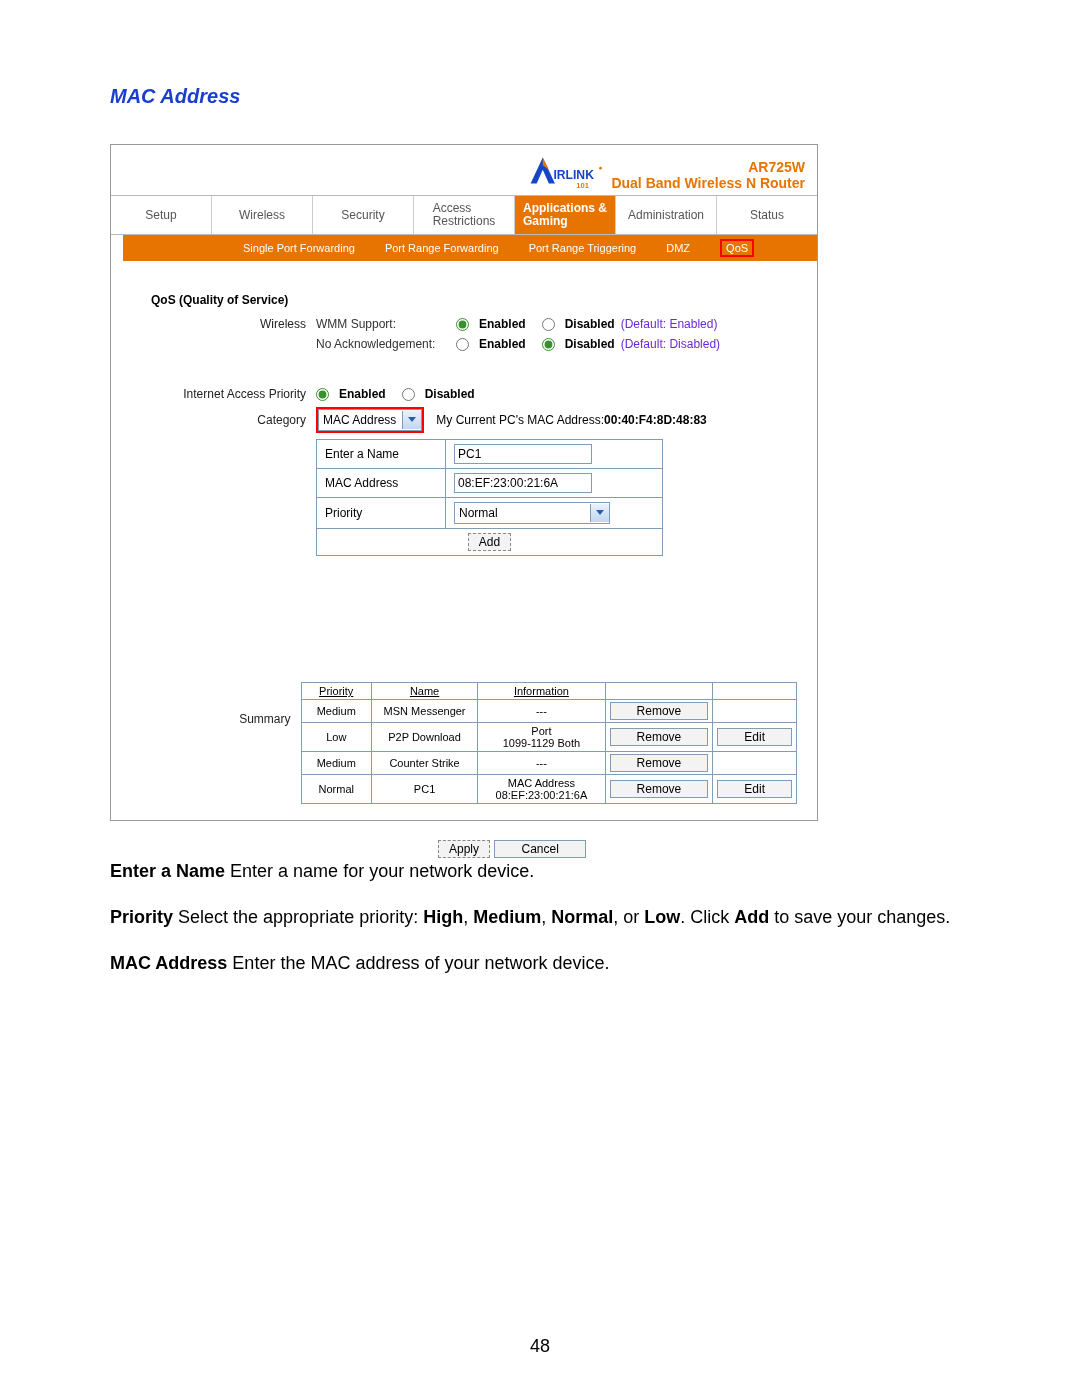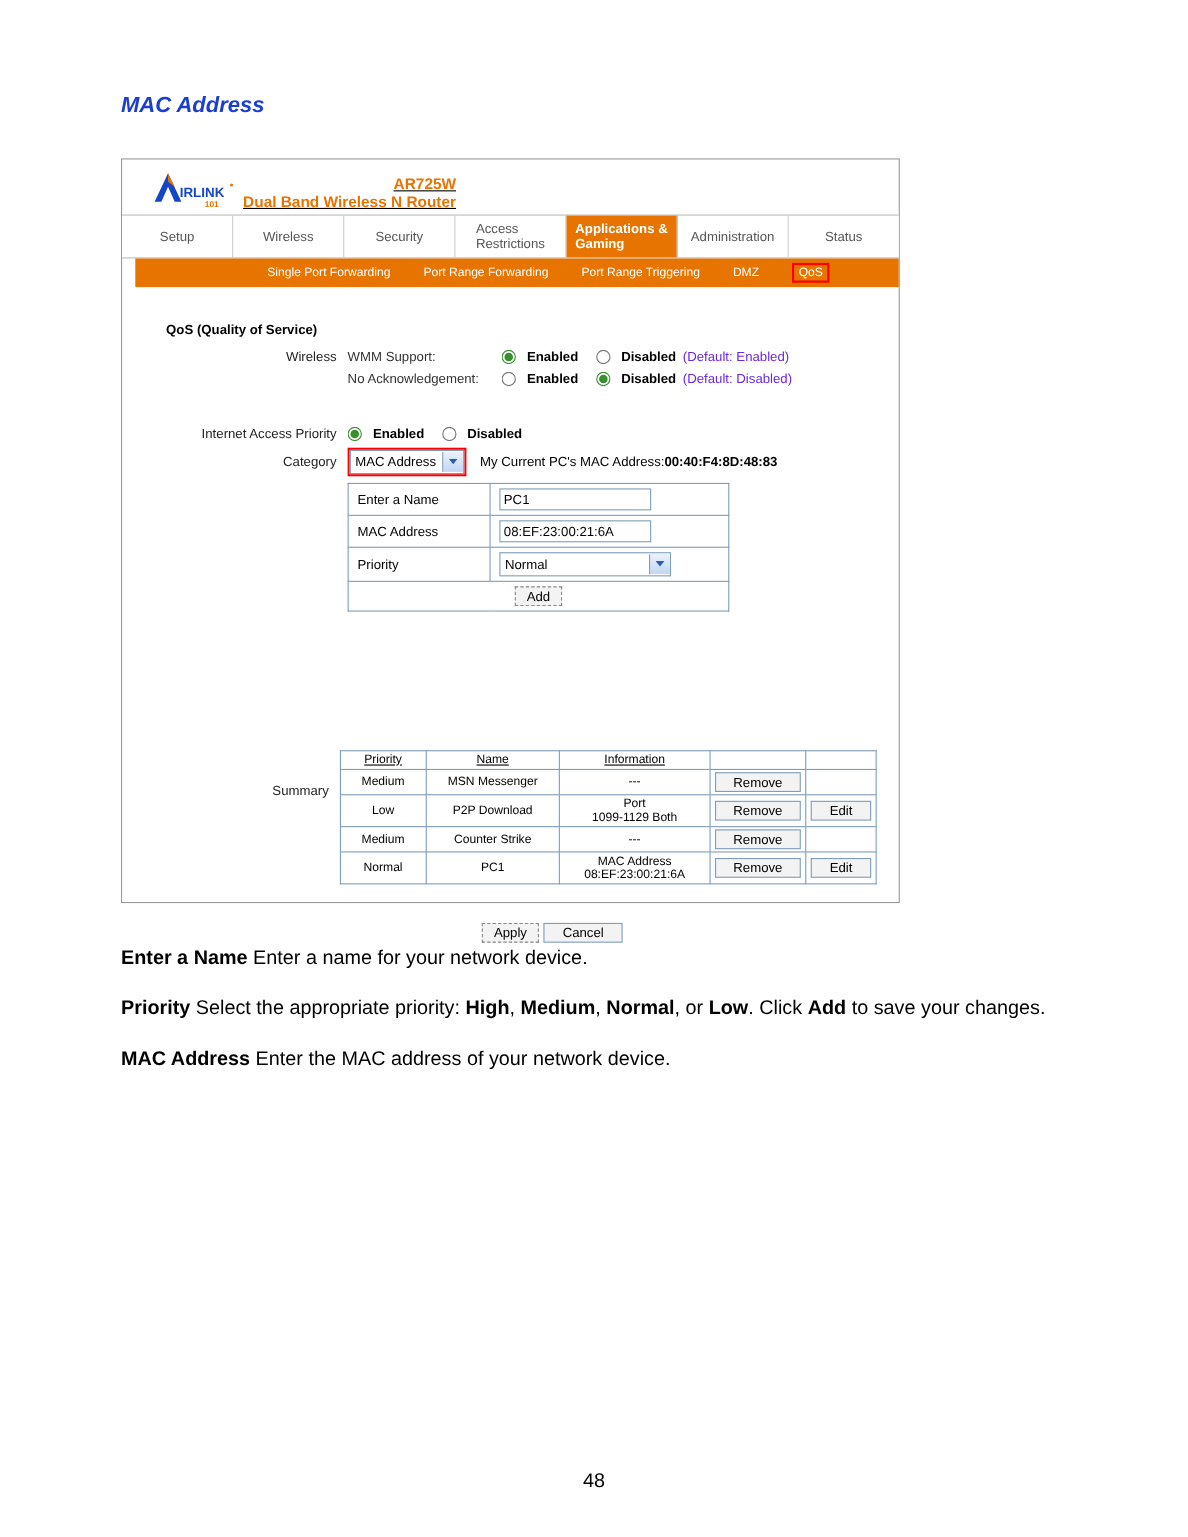--- a/index.html
+++ b/index.html
@@ -22,25 +22,24 @@
     font-size: 20px;
     margin-bottom: 36px;
   }
   .router-panel {
     width: 706px;
     border: 1px solid #999;
     background: #fff;
   }
   .header-bar {
     display: flex;
-    justify-content: flex-start;
+    justify-content: flex-end;
     align-items: flex-end;
     padding: 6px 12px 4px 10px;
     height: 40px;
-    text-decoration: underline;
   }
   .header-right {
     text-align: right;
     color: #e87400;
     font-weight: bold;
     font-size: 14px;
     line-height: 16px;
   }
   .logo {
     display: flex;
@@ -172,21 +171,21 @@
     display:inline-flex; align-items:center;
     height:20px; font-size:12px; padding-left:4px;
     width: 150px;
     justify-content: space-between;
   }
   .sel-generic .sel-text { flex:1; }
   .btn {
     border: 1px solid #7f9db9;
     background: #f3f3f3;
     font-size: 12px;
-    padding: 1px 16px;
+    padding: 1px 26px;
     cursor: pointer;
   }
   .btn-dashed {
     border: 1px dashed #888;
     background: #f3f3f3;
     font-size: 12px;
     padding: 1px 10px;
     cursor:pointer;
   }
   .summary-table {

